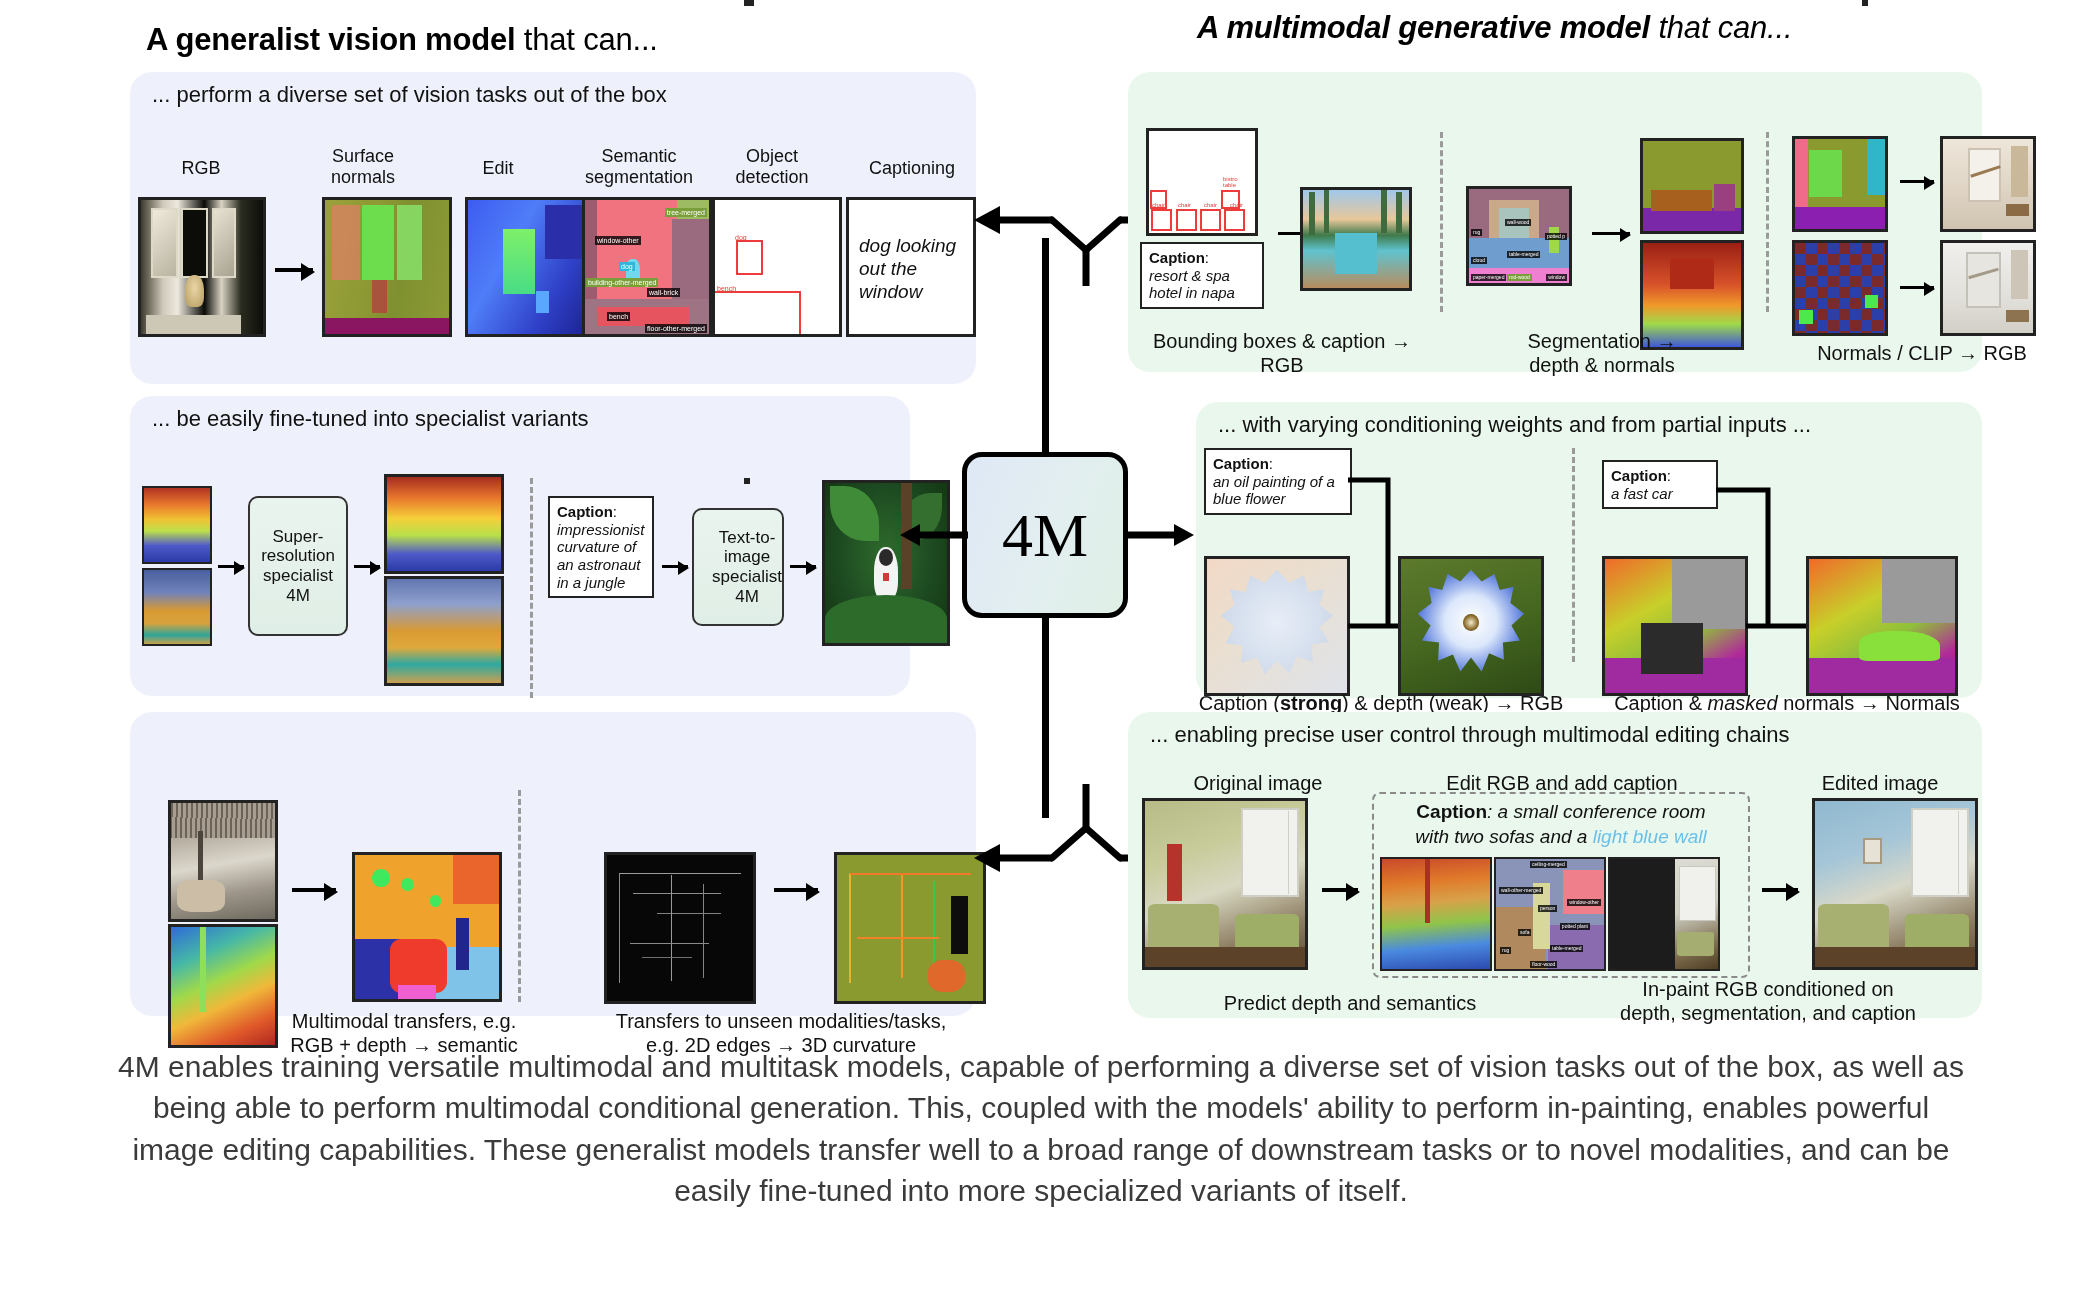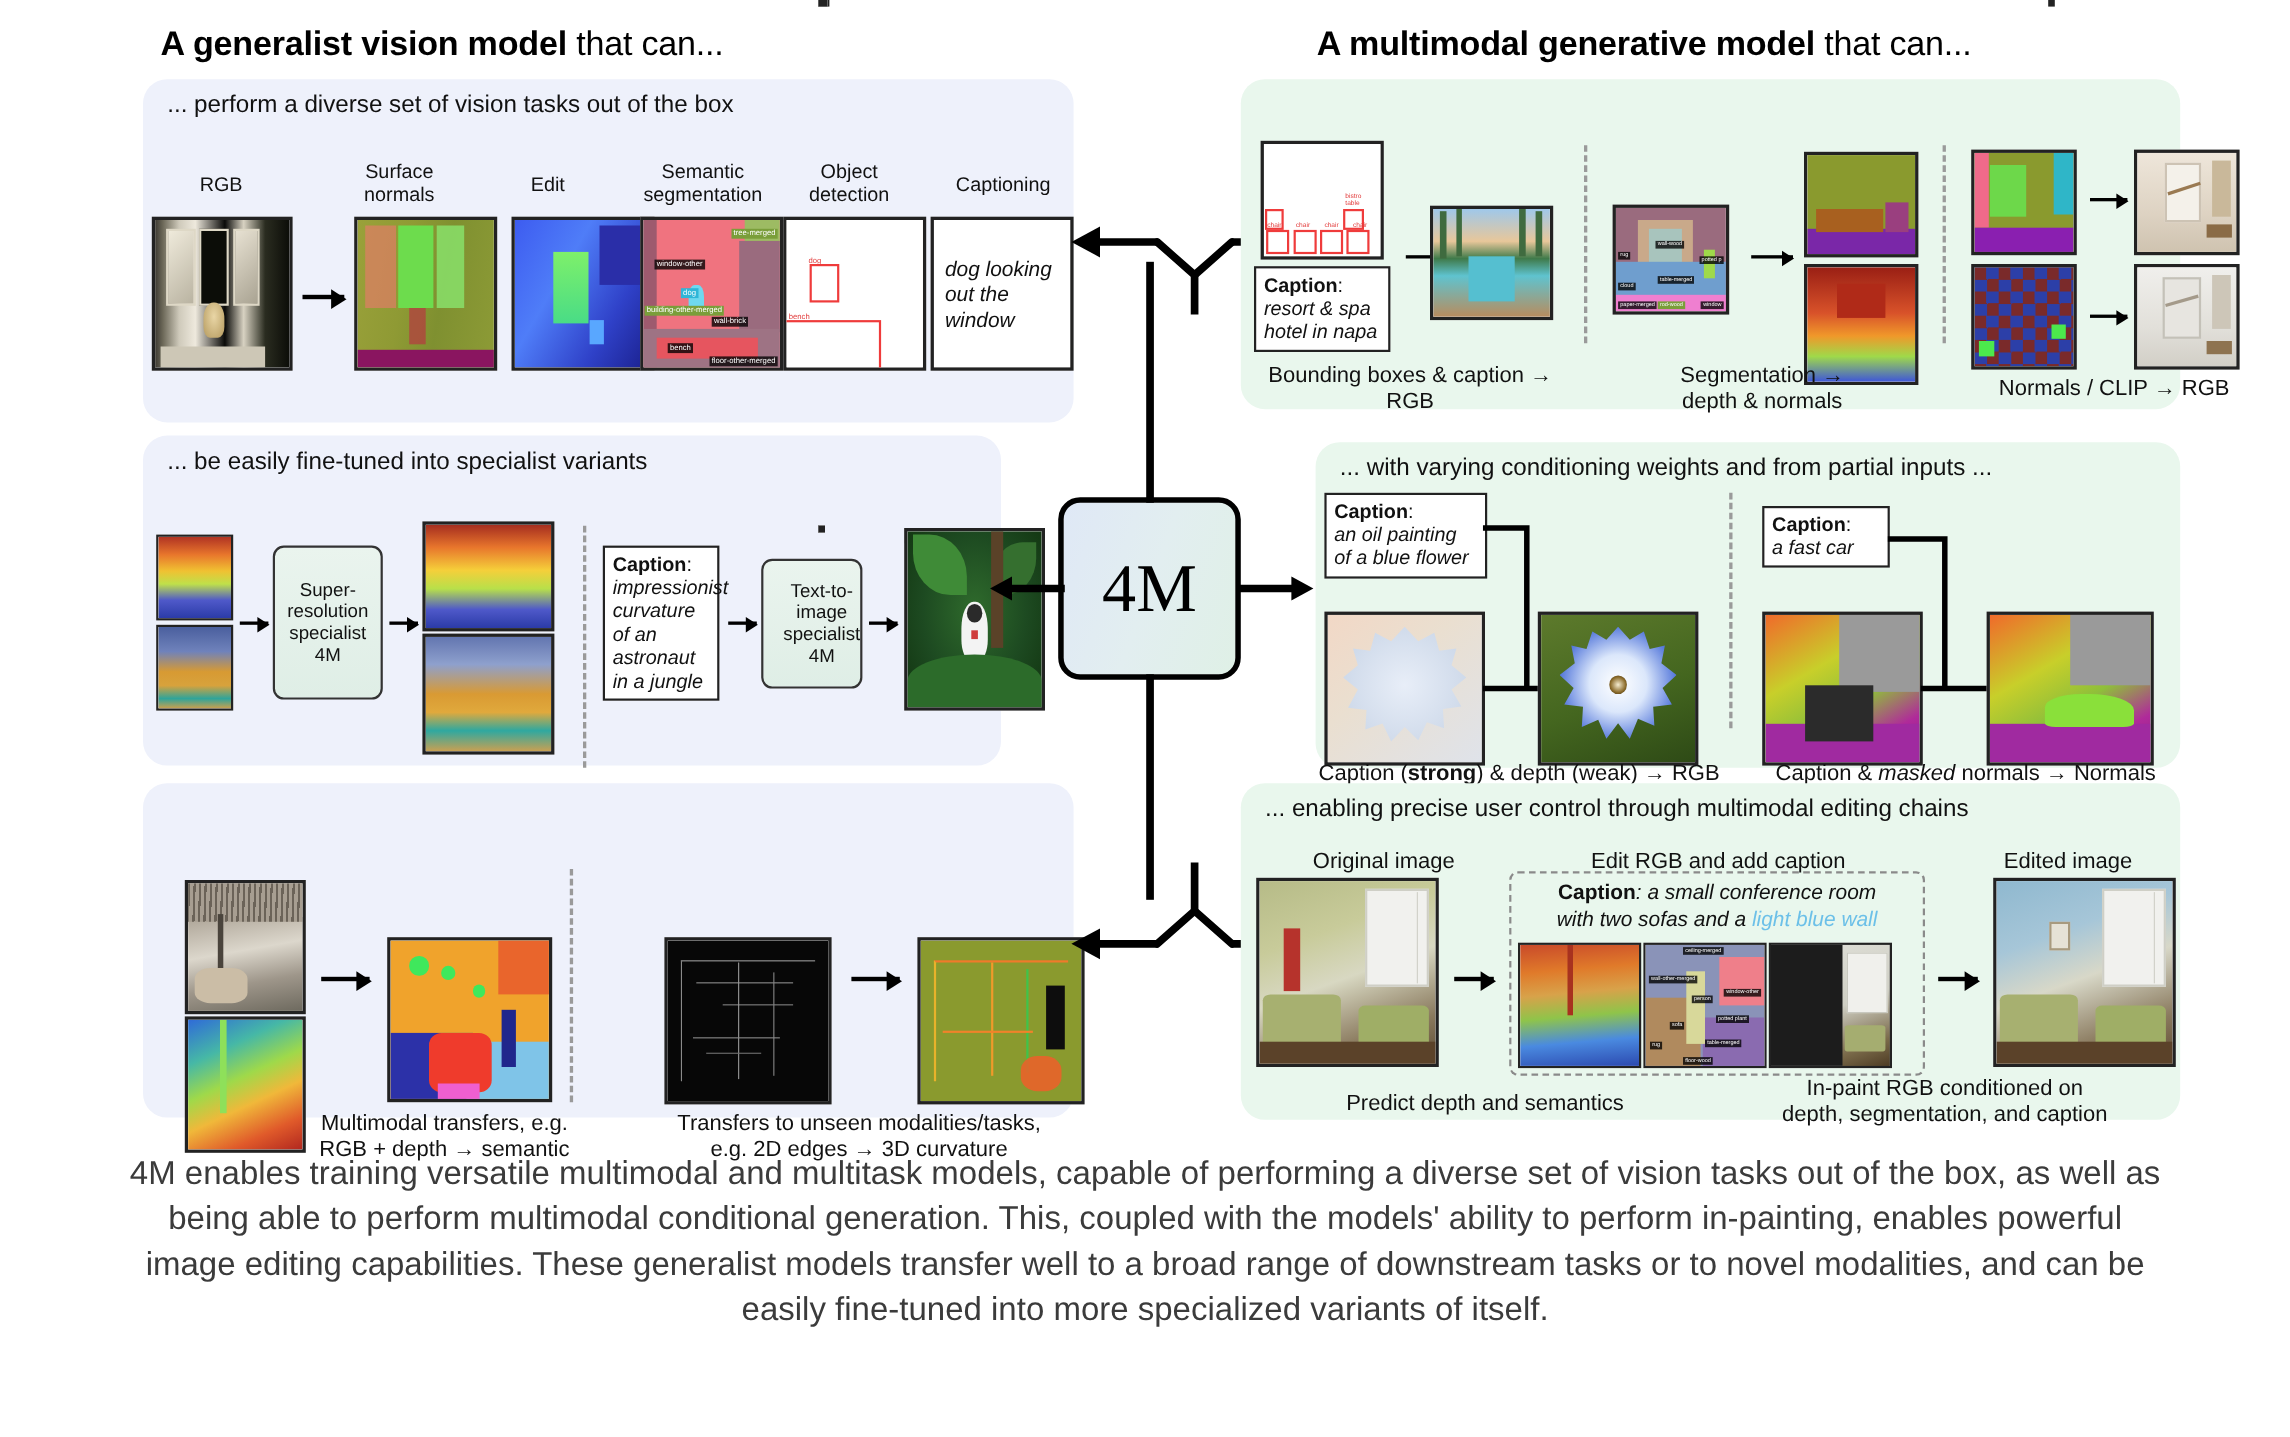--- a/index.html
+++ b/index.html
@@ -81,21 +81,21 @@
     width: 0;
     border-left: 3px dashed #9a9a9a;
   }
 
   
   .capbox {
     position: absolute;
     background: #fff;
     border: 2px solid #222;
     padding: 5px 7px;
-    font-size: 18px;
+    font-size: 15px;
     line-height: 1.18;
   }
   .capbox .ttl { font-weight: 700; font-style: normal; }
   .capbox .it { font-style: italic; display:block; }
 
   
   .procbox {
     position:absolute;
     border: 2px solid #333;
     border-radius: 10px;
@@ -174,21 +174,21 @@
   .edit-caption .blue { color:#6cc0e8; font-style:italic; }
 </style>
 </head>
 <body>
 
 <div class="page">
 
   <div class="col-title" style="left:146px; top:22px;">
     <b>A generalist vision model</b><span class="lite"> that can...</span>
   </div>
-  <div class="col-title" style="left:1197px; top:22px;">
+  <div class="col-title" style="left:1197px; top:10px;font-style:italic;">
     <b>A multimodal generative model</b><span class="lite"> that can...</span>
   </div>
 
   <div class="panel blue" style="left:130px; top:72px; width:846px; height:312px;"></div>
   <div class="panel-title" style="left:152px; top:82px;">... perform a diverse set of vision tasks out of the box</div>
 
   <div class="lbl" style="left:131px; top:158px; width:140px;">RGB</div>
   <div class="lbl" style="left:293px; top:146px; width:140px;">Surface
 normals</div>
   <div class="lbl" style="left:428px; top:158px; width:140px;">Edit</div>

